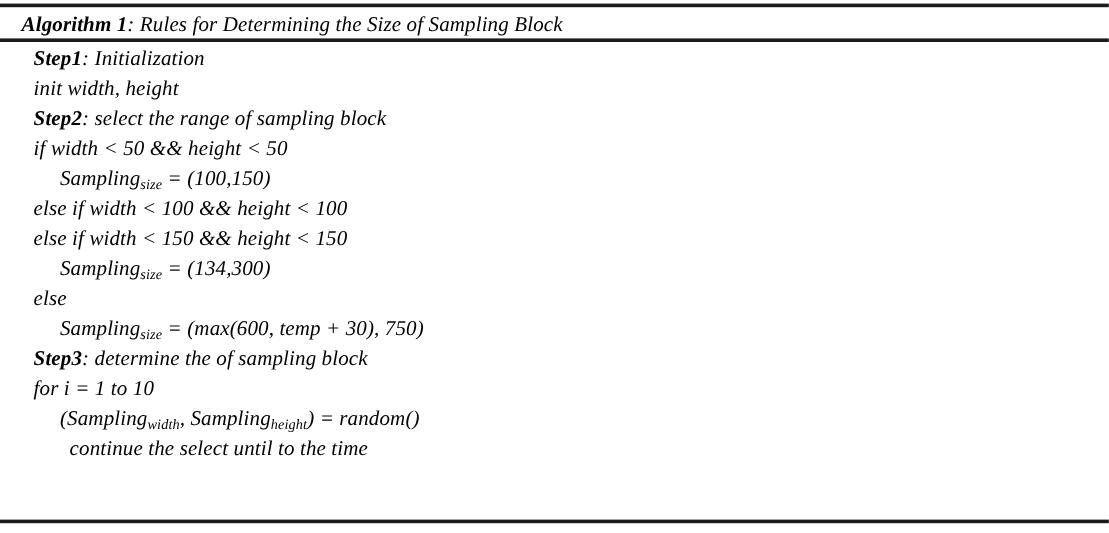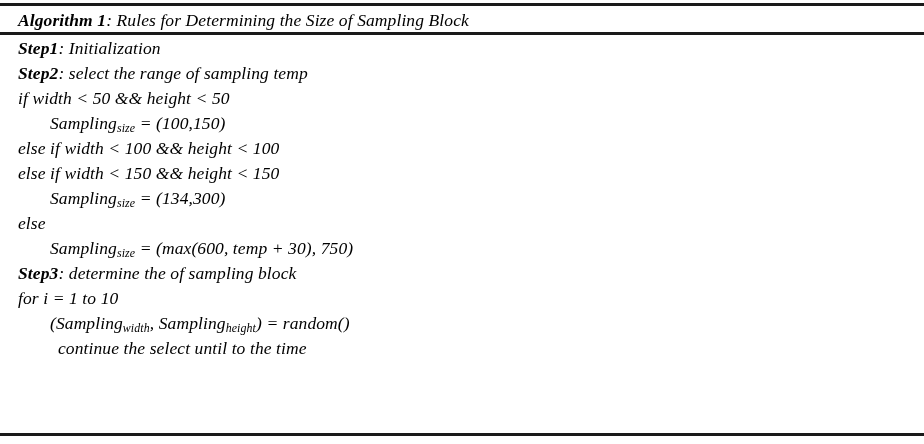--- a/index.html
+++ b/index.html
@@ -70,21 +70,21 @@
 
   .code-line {
     position: relative;
     height: 25px;
     font-size: 17.5px;
     line-height: 25px;
     font-style: italic;
     white-space: nowrap;
     letter-spacing: 0.1px;
   }
-  .ind-0 { padding-left: 18px; }
+  .ind-0 { padding-left: 28px; }
   .ind-1 { padding-left: 50px; }
   .ind-2 { padding-left: 58px; }
 
   .kw-step {
     font-weight: bold;
     font-style: italic;
   }
   sub {
     font-size: 0.68em;
     font-style: italic;
@@ -104,24 +104,27 @@
   </div>
 
   <div class="rule-mid"></div>
 
   <div id="algorithm-body">
 
     <div class="code-line ind-0">
       <span class="kw-step">Step1</span><span>: Initialization</span>
     </div>
 
+    <div class="code-line ind-0">
+      <span>init width, height</span>
+    </div>
 
 
     <div class="code-line ind-0">
-      <span class="kw-step">Step2</span><span>: select the range of sampling temp</span>
+      <span class="kw-step">Step2</span><span>: select the range of sampling block</span>
     </div>
 
     <div class="code-line ind-0">
       <span>if width &lt; 50 &amp;&amp; height &lt; 50</span>
     </div>
 
     <div class="code-line ind-1">
       <span>Sampling</span><sub>size</sub><span> = (100,150)</span>
     </div>
 

